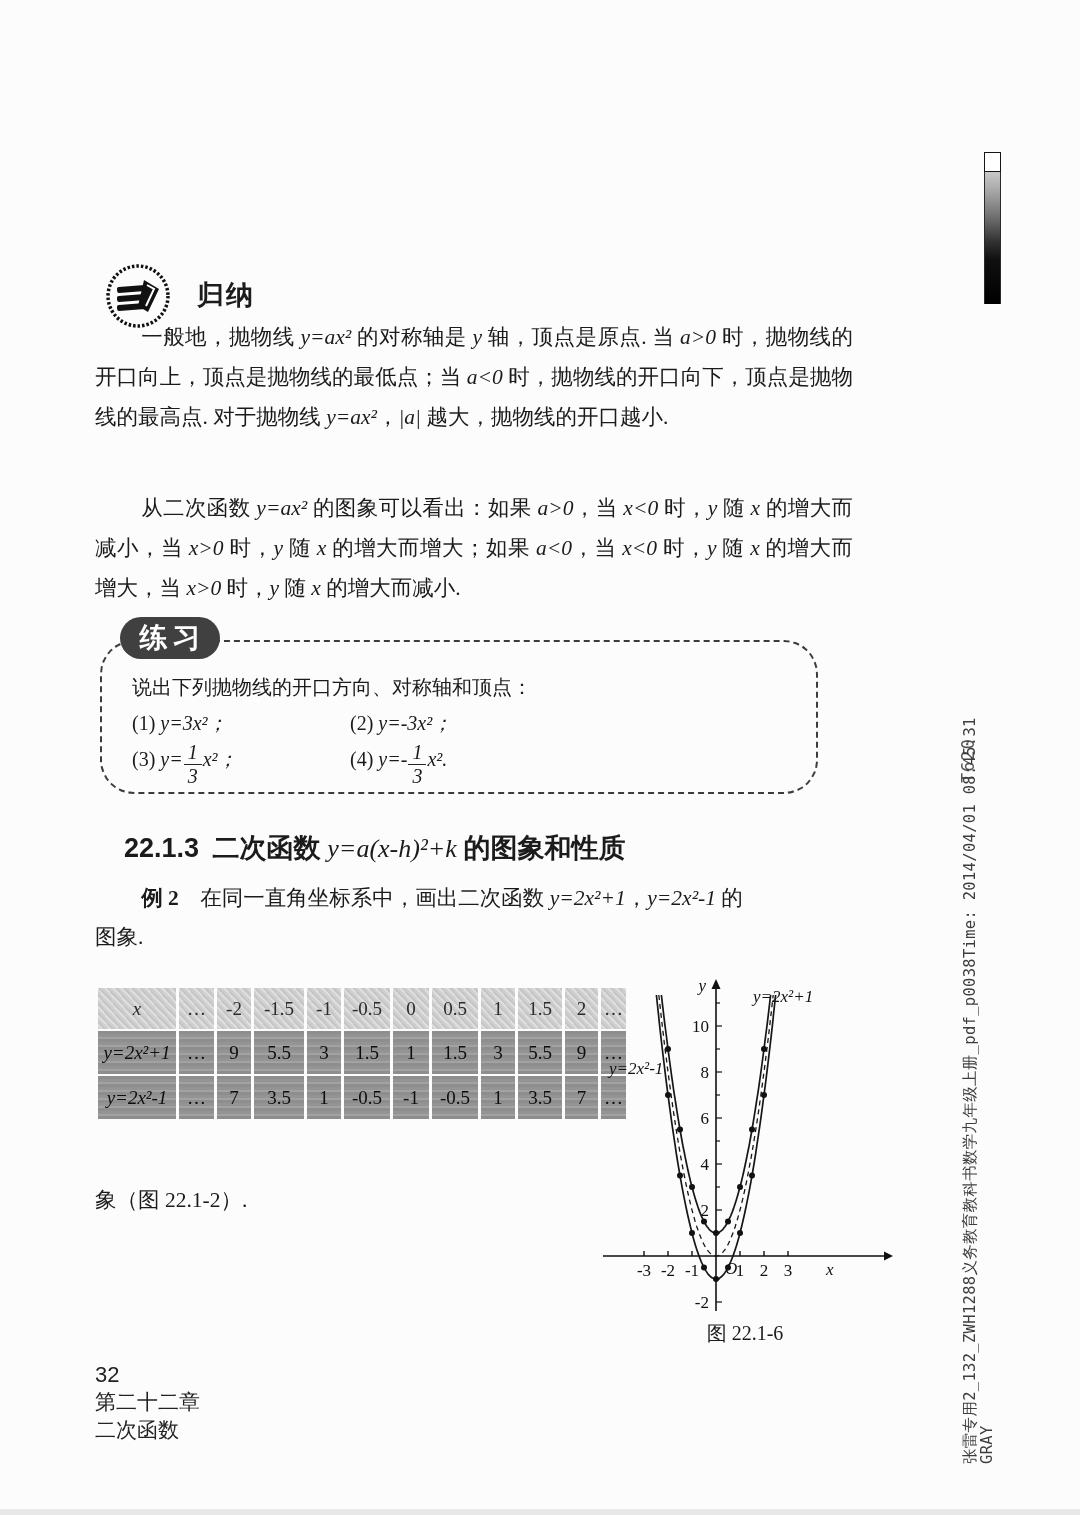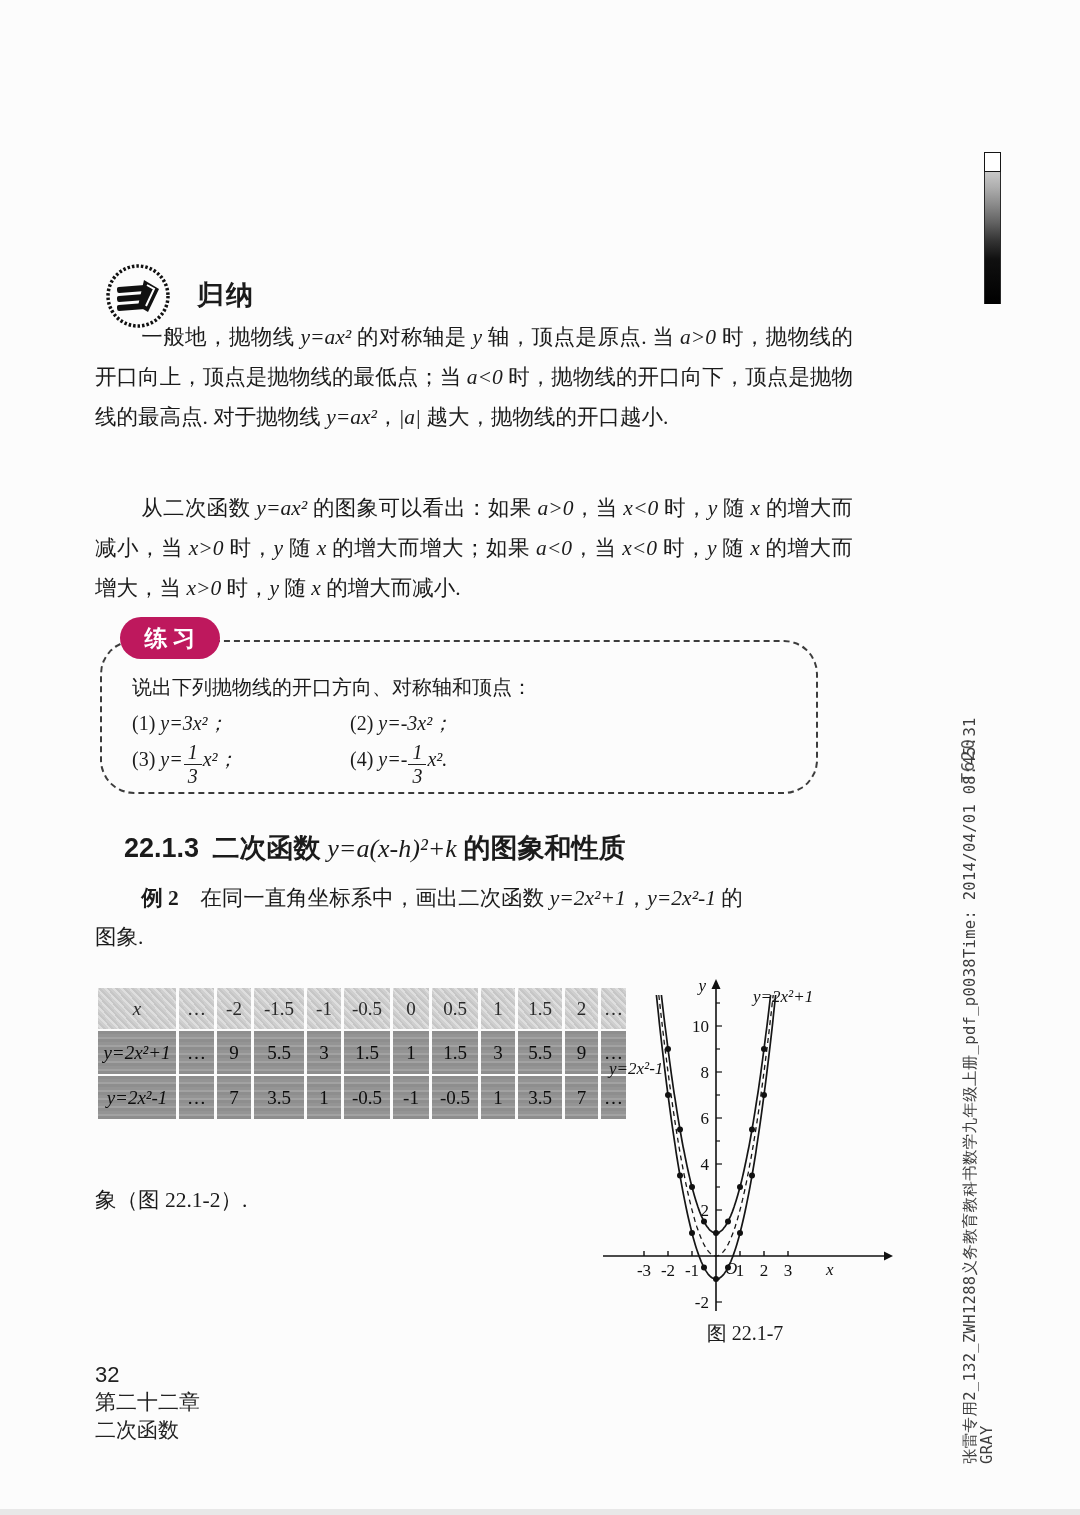--- a/index.html
+++ b/index.html
@@ -10,22 +10,22 @@
   .para{width:758px;font-size:21.5px;line-height:40px;text-align:justify;text-justify:inter-ideograph;}
   .indent{text-indent:2.15em;}
   .seg{}
   .seg-m{font-style:italic;font-family:"Liberation Serif","DejaVu Serif",serif;}
   .seg-b{font-weight:bold;}
   
   .sum-icon{width:68px;height:68px;}
   .sum-title{font-size:27px;font-weight:bold;letter-spacing:2px;}
   
   .pbox{width:714px;height:150px;border:2.5px dashed #3c3c3c;border-radius:34px;}
-  .pbadge{width:100px;height:42px;background:#be185d;border-radius:21px;color:#fff;
-          font-size:23px;font-weight:bold;display:flex;align-items:center;justify-content:center;
+  .pbadge{width:100px;height:42px;background:#404040;border-radius:21px;color:#fff;
+          font-size:28px;font-weight:bold;display:flex;align-items:center;justify-content:center;
           letter-spacing:5px;text-indent:5px;text-align:center;}
   .ptext{font-size:20px;}
   .pitem{font-size:20px;white-space:nowrap;}
   .frac{display:inline-block;text-align:center;vertical-align:-0.85em;line-height:1.05;
         font-style:italic;margin:0 1px;}
   .frac .num{display:block;padding:0 4px 1px;border-bottom:1.6px solid #222;}
   .frac .den{display:block;padding:1px 4px 0;}
   
   .heading{font-size:27px;white-space:nowrap;}
   .heading .hnum,.heading .hcn{font-weight:bold;font-family:"Liberation Sans","DejaVu Sans",sans-serif;}
@@ -212,21 +212,21 @@
       <circle cx="97" cy="258" r="3" fill="#111"></circle>
       <circle cx="109" cy="292.5" r="3" fill="#111"></circle>
       <circle cx="121" cy="304" r="3" fill="#111"></circle>
       <circle cx="133" cy="292.5" r="3" fill="#111"></circle>
       <circle cx="145" cy="258" r="3" fill="#111"></circle>
       <circle cx="157" cy="200.5" r="3" fill="#111"></circle>
       <circle cx="169" cy="120" r="3" fill="#111"></circle>
       <text x="14" y="99" class="curve-label">y=2x²-1</text>
       <polyline points="63.8,20.0 64.8,28.6 65.7,37.1 66.7,45.4 67.6,53.6 68.6,61.7 69.5,69.6 70.5,77.3 71.5,85.0 72.4,92.4 73.4,99.8 74.3,106.9 75.3,114.0 76.2,120.8 77.2,127.6 78.1,134.2 79.1,140.6 80.0,146.9 81.0,153.1 81.9,159.1 82.9,165.0 83.8,170.7 84.8,176.3 85.7,181.7 86.7,187.0 87.7,192.2 88.6,197.2 89.6,202.0 90.5,206.8 91.5,211.3 92.4,215.8 93.4,220.0 94.3,224.2 95.3,228.1 96.2,232.0 97.2,235.7 98.1,239.2 99.1,242.6 100.0,245.9 101.0,249.0 101.9,252.0 102.9,254.8 103.8,257.5 104.8,260.0 105.8,262.4 106.7,264.7 107.7,266.8 108.6,268.7 109.6,270.6 110.5,272.2 111.5,273.8 112.4,275.1 113.4,276.4 114.3,277.4 115.3,278.4 116.2,279.2 117.2,279.8 118.1,280.3 119.1,280.7 120.0,280.9 121.0,281.0 122.0,280.9 122.9,280.7 123.9,280.3 124.8,279.8 125.8,279.2 126.7,278.4 127.7,277.4 128.6,276.4 129.6,275.1 130.5,273.8 131.5,272.2 132.4,270.6 133.4,268.7 134.3,266.8 135.3,264.7 136.2,262.4 137.2,260.0 138.2,257.5 139.1,254.8 140.1,252.0 141.0,249.0 142.0,245.9 142.9,242.6 143.9,239.2 144.8,235.7 145.8,232.0 146.7,228.1 147.7,224.2 148.6,220.0 149.6,215.8 150.5,211.3 151.5,206.8 152.4,202.0 153.4,197.2 154.3,192.2 155.3,187.0 156.3,181.7 157.2,176.3 158.2,170.7 159.1,165.0 160.1,159.1 161.0,153.1 162.0,146.9 162.9,140.6 163.9,134.2 164.8,127.6 165.8,120.8 166.7,114.0 167.7,106.9 168.6,99.7 169.6,92.4 170.5,85.0 171.5,77.3 172.5,69.6 173.4,61.7 174.4,53.6 175.3,45.4 176.3,37.1 177.2,28.6 178.2,20.0" fill="none" stroke="#161616" stroke-width="1.3" stroke-dasharray="5 4"></polyline>
     </svg>
-  <div class="abs figcap" style="left:595px;top:1320px;">图 22.1-7</div>
+  <div class="abs figcap" style="left:595px;top:1320px;">图 22.1-6</div>
 
   <div class="abs footer" style="left:95px;top:1362px;flex-direction:column;">
     <span class="pageno">32</span>
     <span class="chap">第二十二章</span>
     <span>二次函数</span>
   </div>
 
   <div class="abs scanbar" style="left:984px;top:152px;">
     <div class="white"></div>
     <div class="grad"></div>

